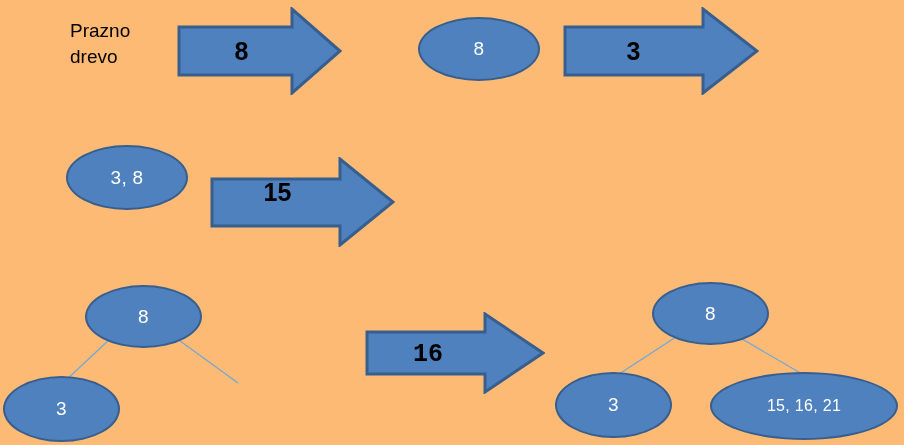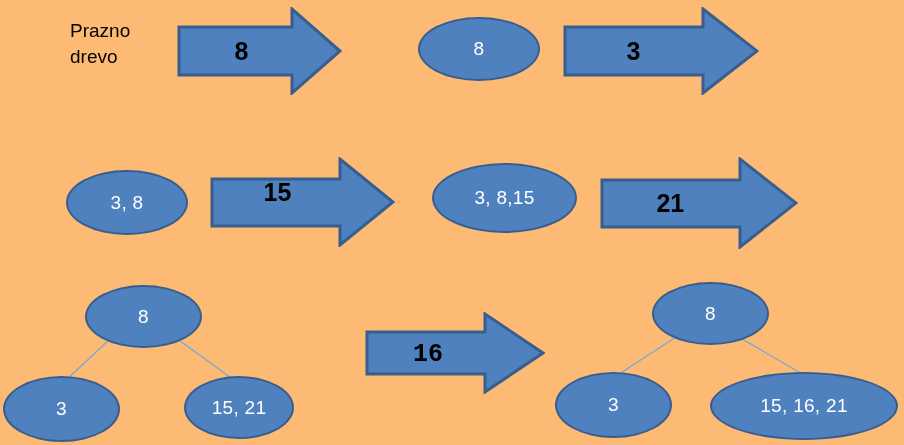--- a/index.html
+++ b/index.html
@@ -50,21 +50,21 @@
     justify-content: center;
     border-radius: 50%;
     background: #4E81BD;
     border: 2.5px solid #375E8E;
     box-sizing: border-box;
     color: #ffffff;
     font-size: 19px;
     font-family: "Liberation Sans", sans-serif;
     letter-spacing: 0.3px;
   }
-  .node.small-text { font-size: 19px; }
+  .node.small-text { font-size: 16px; }
 
   
   .connectors {
     position: absolute;
     left: 0; top: 0;
     width: 904px; height: 445px;
     pointer-events: none;
   }
 </style>
 </head>
@@ -95,53 +95,41 @@
     <span>8</span>
   </div>
 
   <div class="arrow-wrap" style="left:563px; top:7px; width:196px; height:88px;">
     <svg viewBox="0 0 196 88" preserveAspectRatio="none">
       <polygon points="2,20 140,20 140,2 194,44 140,86 140,68 2,68" fill="#4E81BD" stroke="#375E8E" stroke-width="3" stroke-linejoin="miter"></polygon>
     </svg>
     <div class="arrow-label" style="top:30px; width:72%;">3</div>
   </div>
 
-  <div class="node" style="left:66px; top:170px; width:122px; height:65px;text-align:center;">
+  <div class="node" style="left:66px; top:145px; width:122px; height:65px;text-align:center;">
     <span>3, 8</span>
   </div>
 
   <div class="arrow-wrap" style="left:210px; top:157px; width:185px; height:90px;">
     <svg viewBox="0 0 185 90" preserveAspectRatio="none">
       <polygon points="2,22 130,22 130,2 183,45 130,88 130,69 2,69" fill="#4E81BD" stroke="#375E8E" stroke-width="3" stroke-linejoin="miter"></polygon>
     </svg>
     <div class="arrow-label" style="top:21px; width:73%;">15</div>
   </div>
 
-  <div class="node" style="left:432px; top:163px; width:145px; height:70px;">
-    <span>3, 8,15</span>
-  </div>
 
-  <div class="arrow-wrap" style="left:600px; top:157px; width:198px; height:92px;">
-    <svg viewBox="0 0 198 92" preserveAspectRatio="none">
-      <polygon points="2,23 140,23 140,2 196,46 140,90 140,70 2,70" fill="#4E81BD" stroke="#375E8E" stroke-width="3" stroke-linejoin="miter"></polygon>
-    </svg>
-    <div class="arrow-label" style="top:32px; width:71%;">21</div>
-  </div>
 
   <div class="node" style="left:85px; top:285px; width:117px; height:63px;">
     <span>8</span>
   </div>
 
   <div class="node" style="left:3px; top:376px; width:117px; height:66px;">
     <span>3</span>
   </div>
 
-  <div class="node" style="left:184px; top:376px; width:110px; height:63px;">
-    <span>15, 21</span>
-  </div>
 
   <div class="arrow-wrap" style="left:365px; top:312px; width:180px; height:82px;">
     <svg viewBox="0 0 180 82" preserveAspectRatio="none">
       <polygon points="2,20 120,20 120,2 178,41 120,80 120,62 2,62" fill="#4E81BD" stroke="#375E8E" stroke-width="3" stroke-linejoin="miter"></polygon>
     </svg>
     <div class="arrow-label" style="top:28px; width:70%;font-family:Liberation Mono, monospace;">16</div>
   </div>
 
   <div class="node" style="left:652px; top:282px; width:117px; height:63px;">
     <span>8</span>

